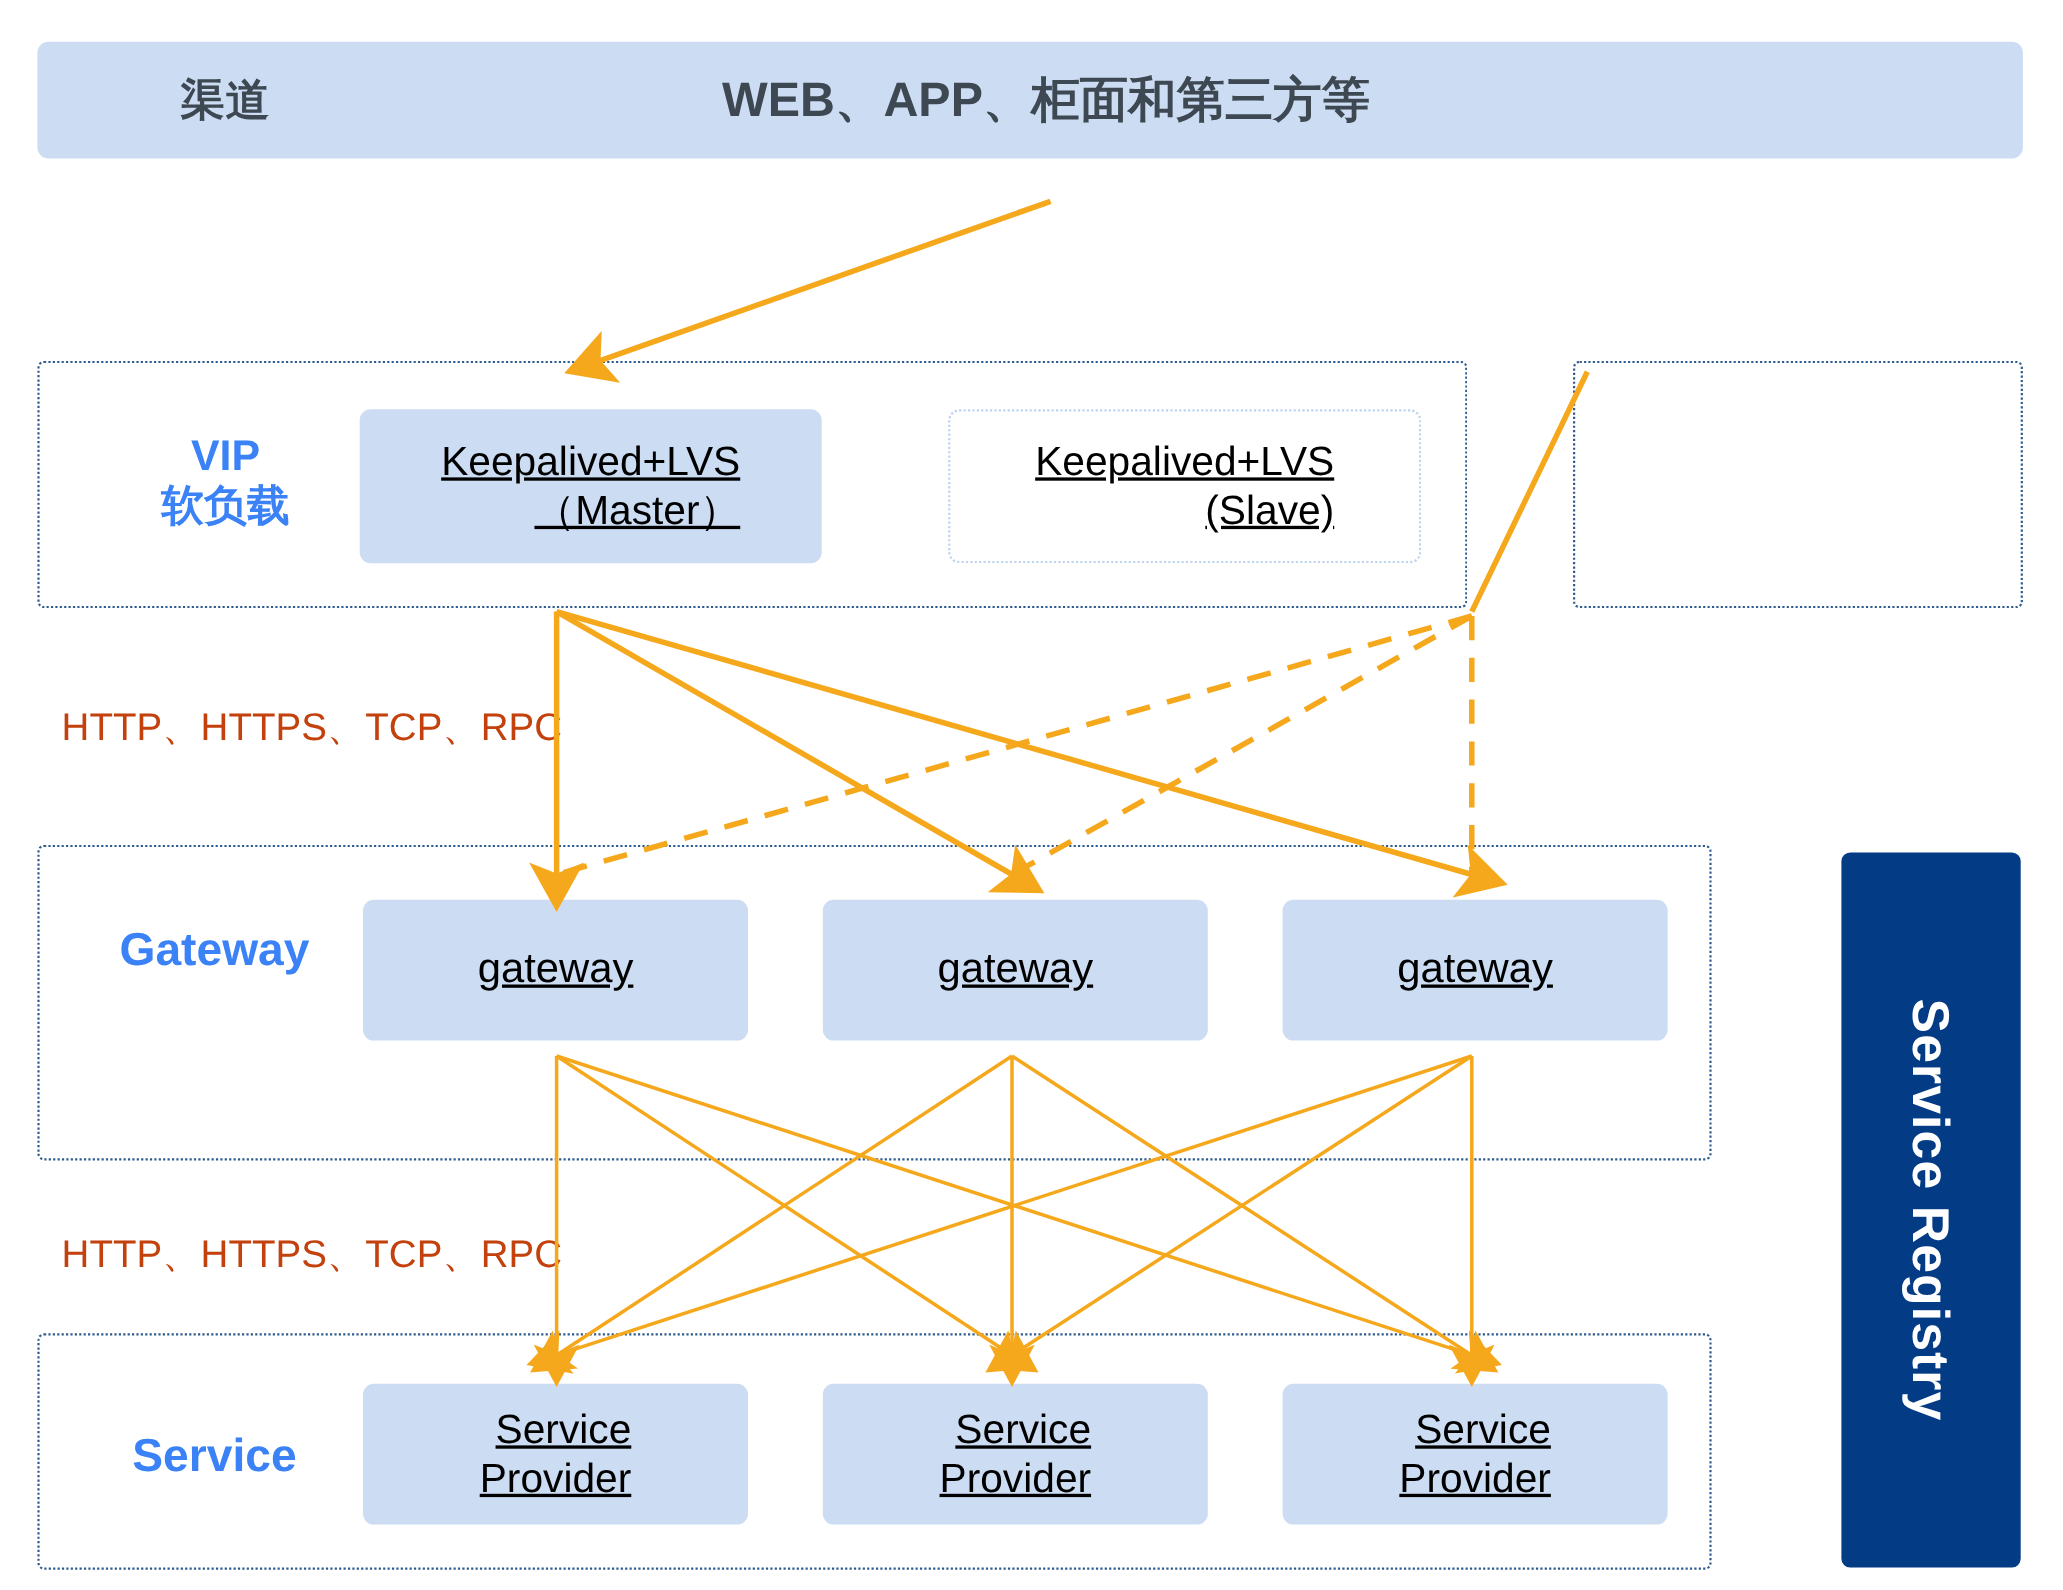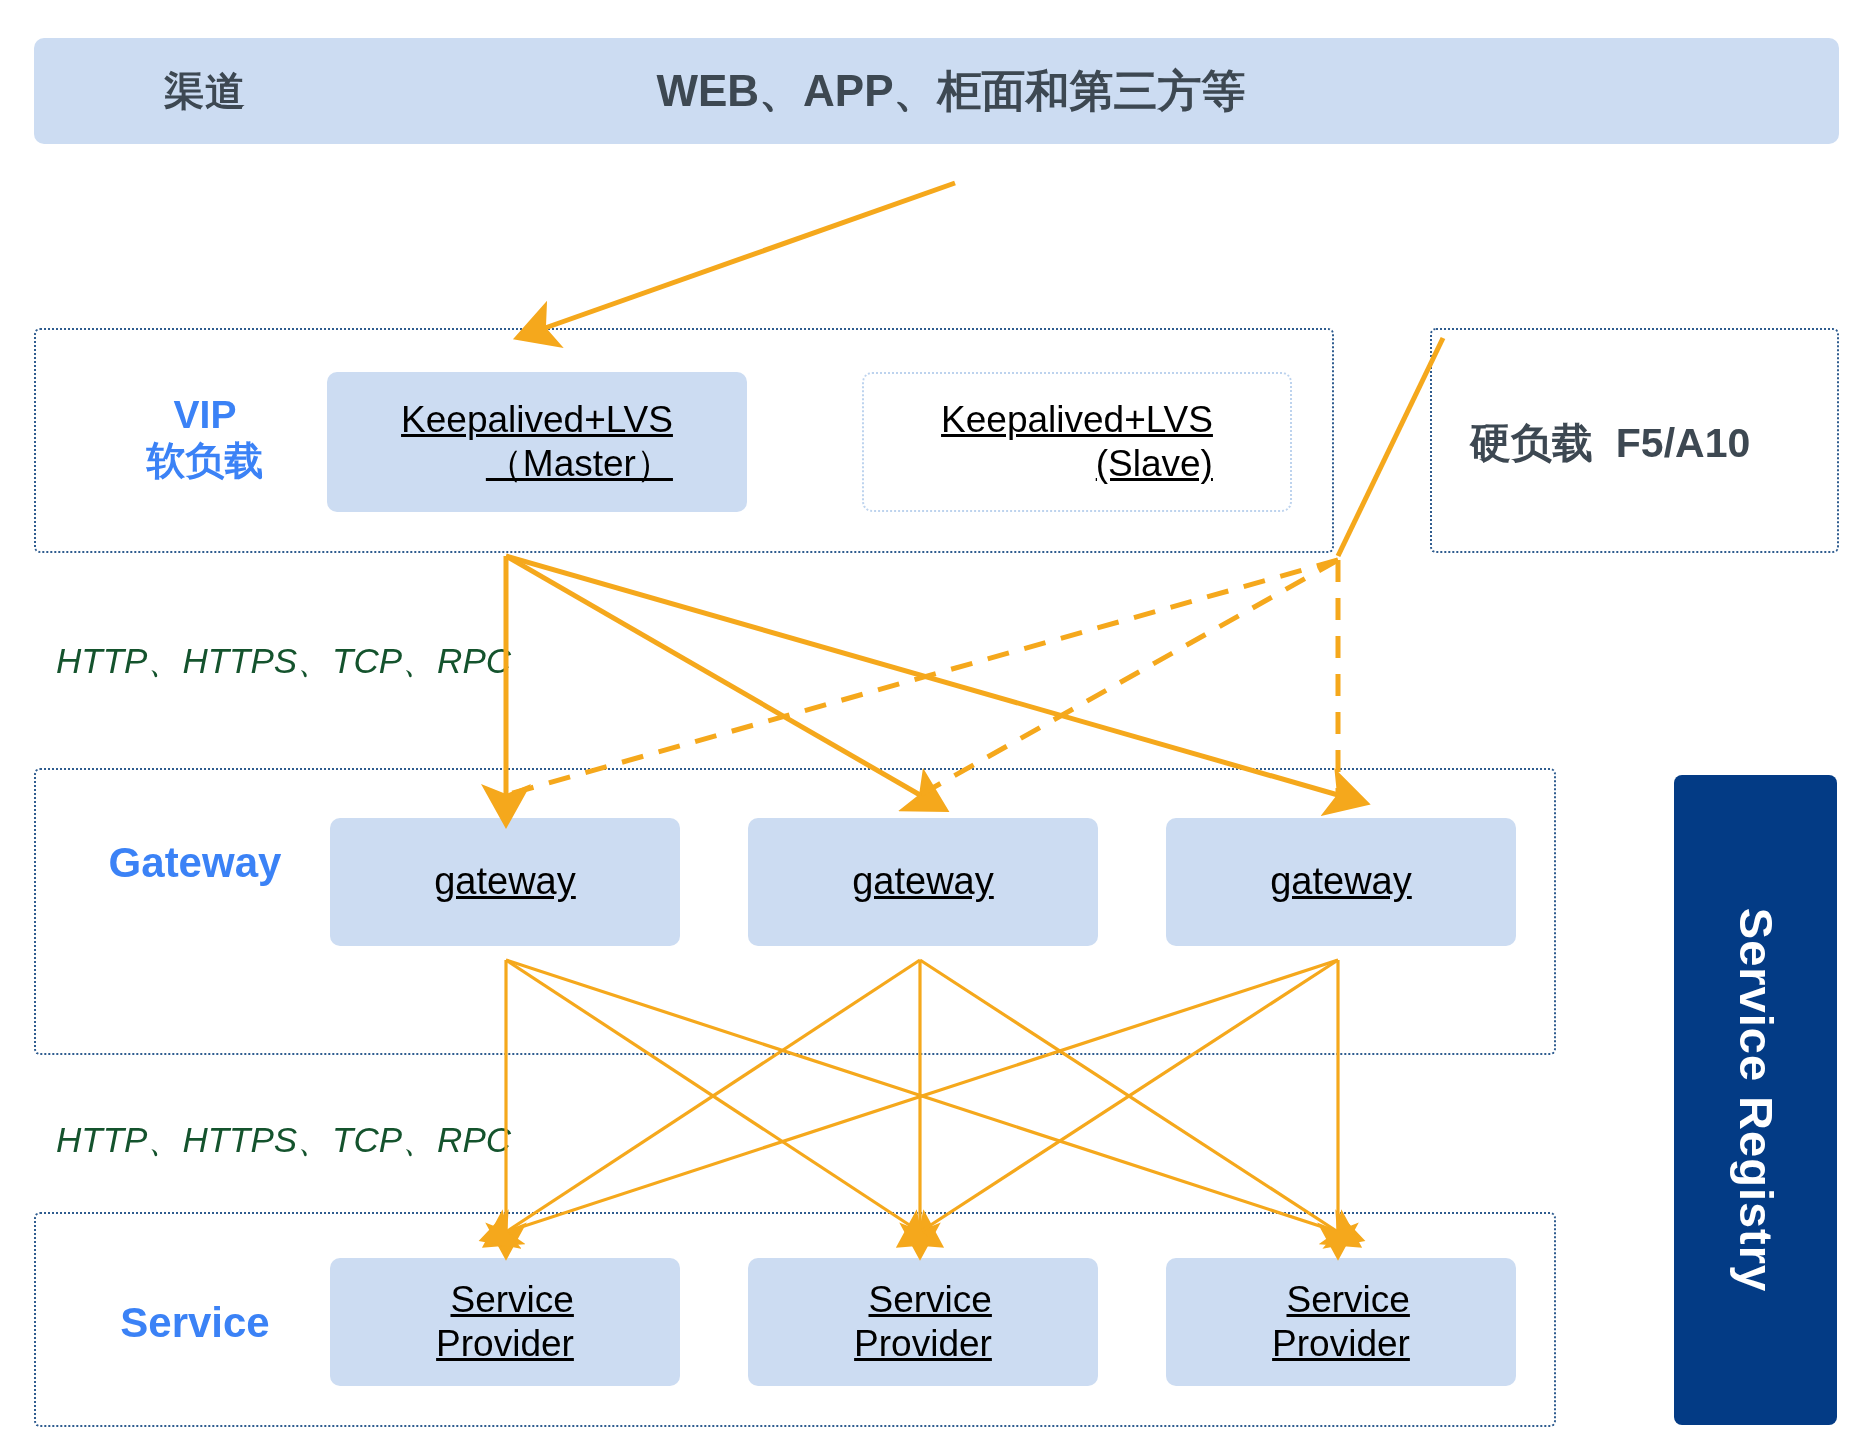--- a/index.html
+++ b/index.html
@@ -66,21 +66,21 @@
   #gw1{left:330px;}
   #gw2{left:748px;}
   #gw3{left:1166px;}
 
   .svc-node{top:1258px;width:350px;height:128px;font-size:37px;}
   #svc1{left:330px;}
   #svc2{left:748px;}
   #svc3{left:1166px;}
 
   
-  .edge-caption{position:absolute;color:#14532d;white-space:pre;font-style:italic;}
+  .edge-caption{position:absolute;color:#c2410c;white-space:pre;}
   #cap-proto-1{left:56px;top:638px;font-size:35px;}
   #cap-gw-feat {left:66px;top:990px;font-size:34px;}
   #cap-proto-2{left:56px;top:1117px;font-size:35px;}
 
   
   #registry{
     position:absolute;left:1674px;top:775px;width:163px;height:650px;
     background:#033b85;border-radius:8px;
   }
   #registry-label{
@@ -107,21 +107,20 @@
   <div class="layer-frame" id="vip-frame"></div>
   <div class="layer-title" id="vip-title">VIP
 软负载</div>
 
   <div class="node filled" id="lvs-master">Keepalived+LVS
 （Master）</div>
   <div class="node outline" id="lvs-slave">Keepalived+LVS
 (Slave)</div>
 
   <div class="layer-frame" id="hard-frame"></div>
-  <div id="hard-load">硬负载  F5/A10</div>
 
   <div class="layer-frame" id="gw-frame"></div>
   <div class="layer-title" id="gw-title">Gateway</div>
 
   <div class="node filled gw-node" id="gw1">gateway</div>
   <div class="node filled gw-node" id="gw2">gateway</div>
   <div class="node filled gw-node" id="gw3">gateway</div>
 
   <div class="layer-frame" id="svc-frame"></div>
   <div class="layer-title" id="svc-title">Service</div>

